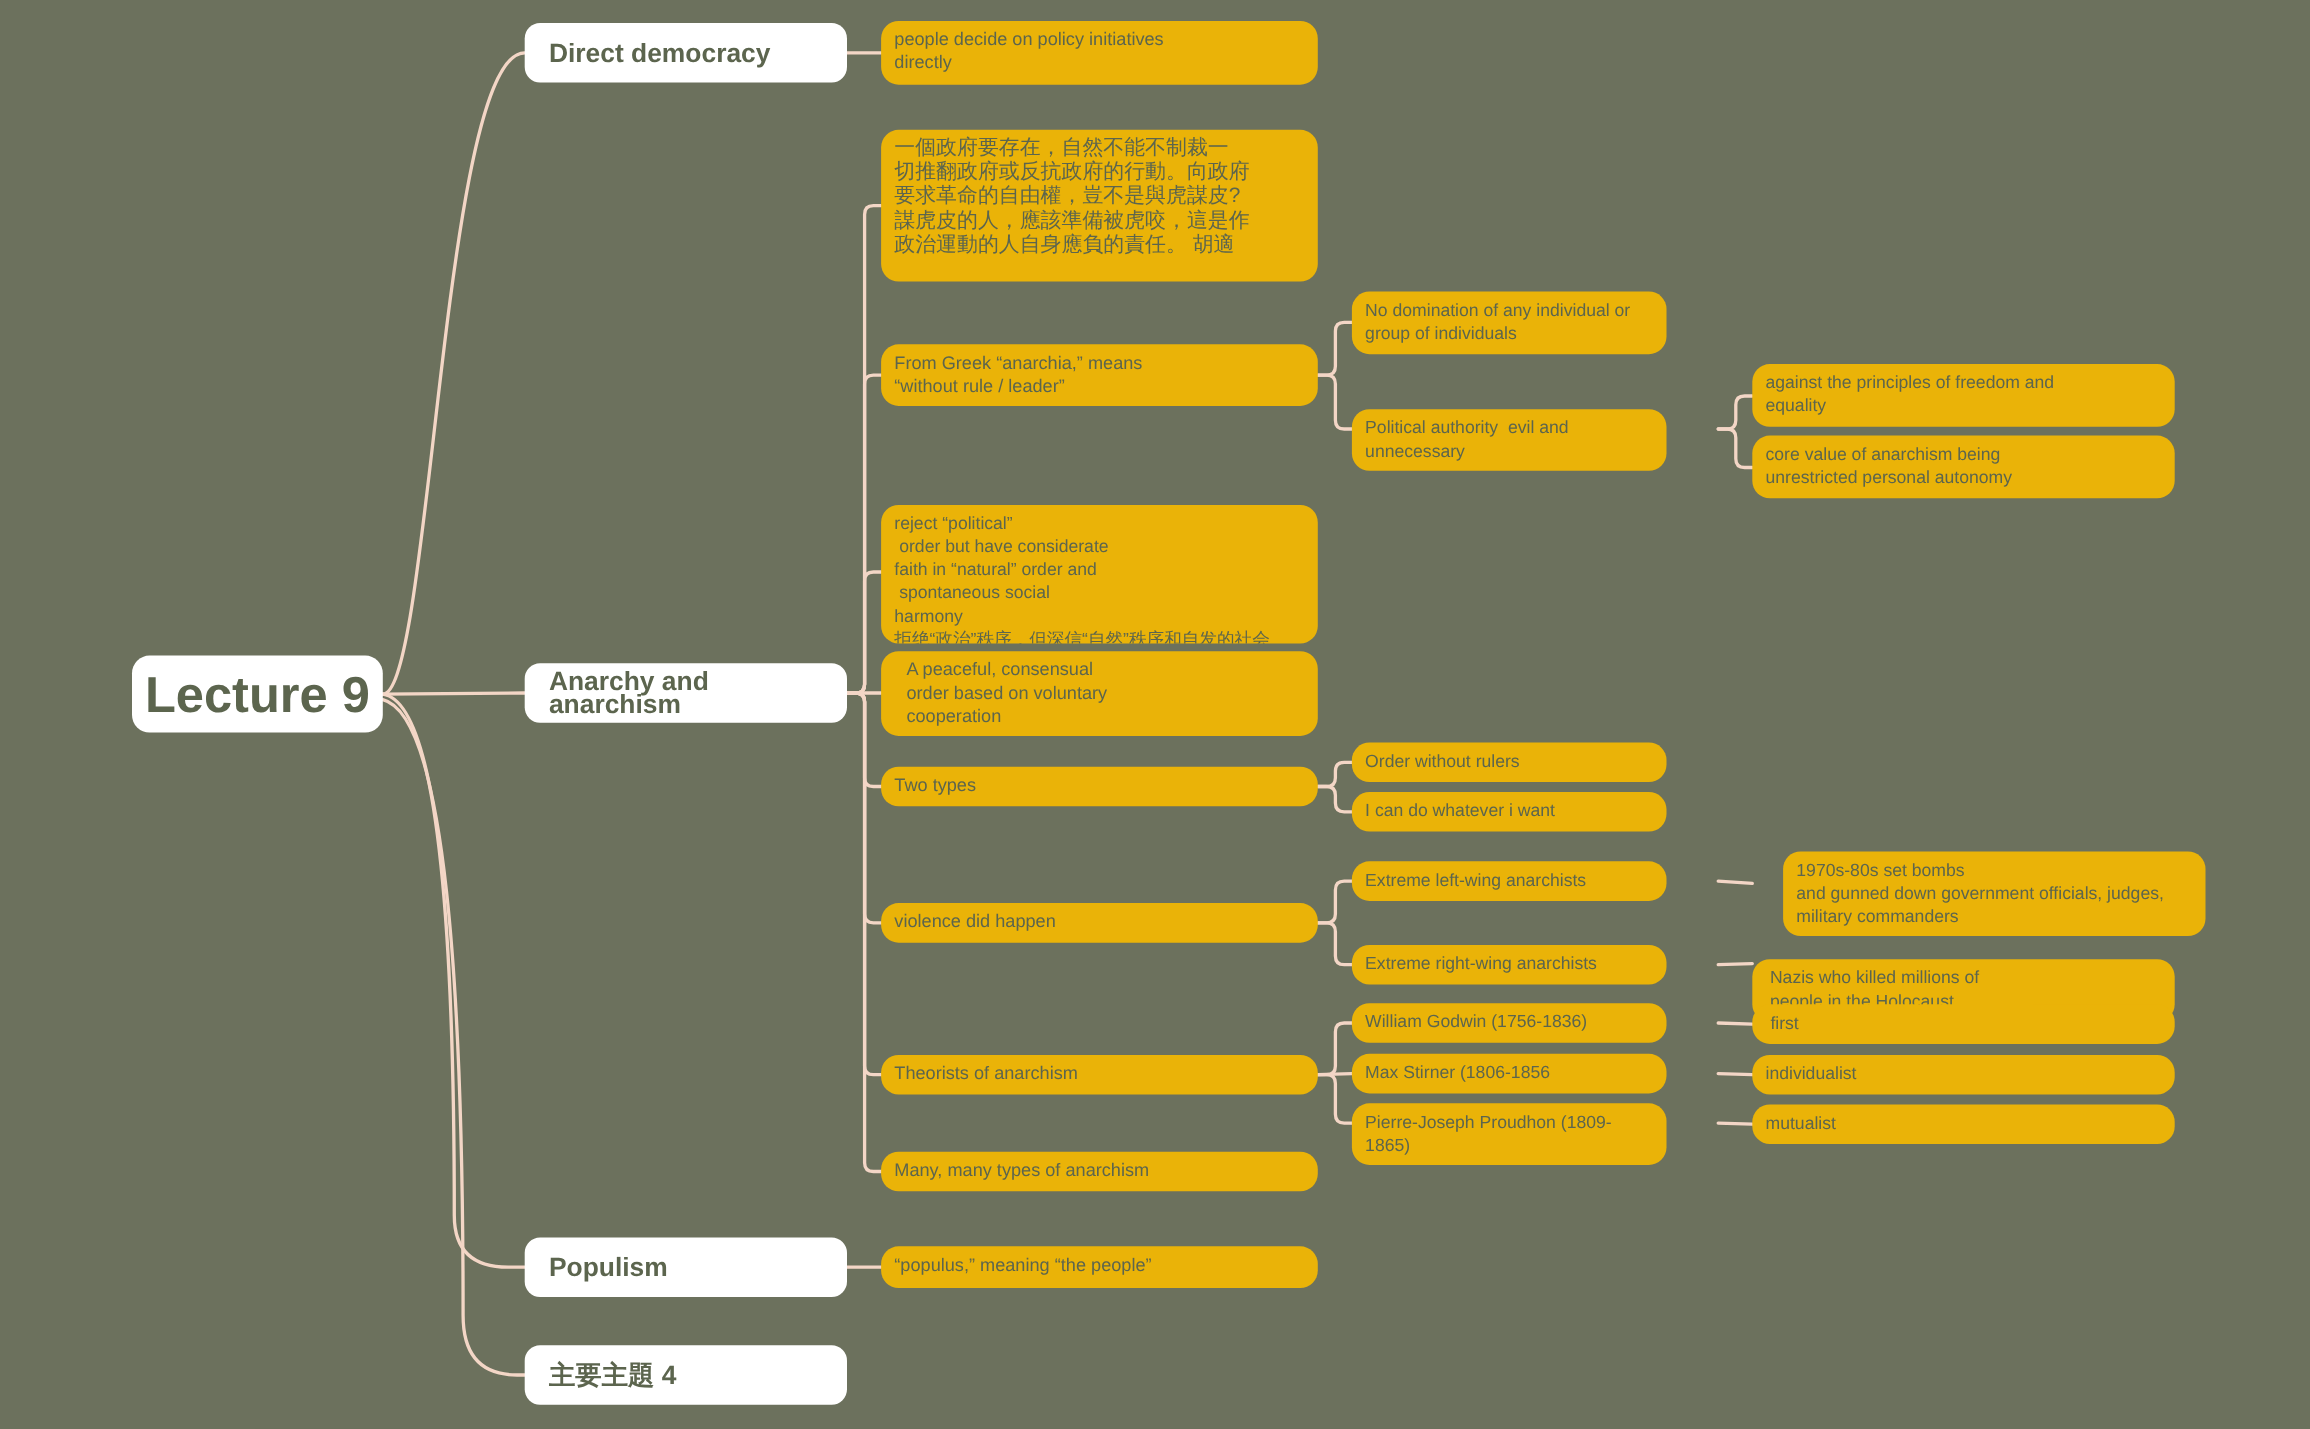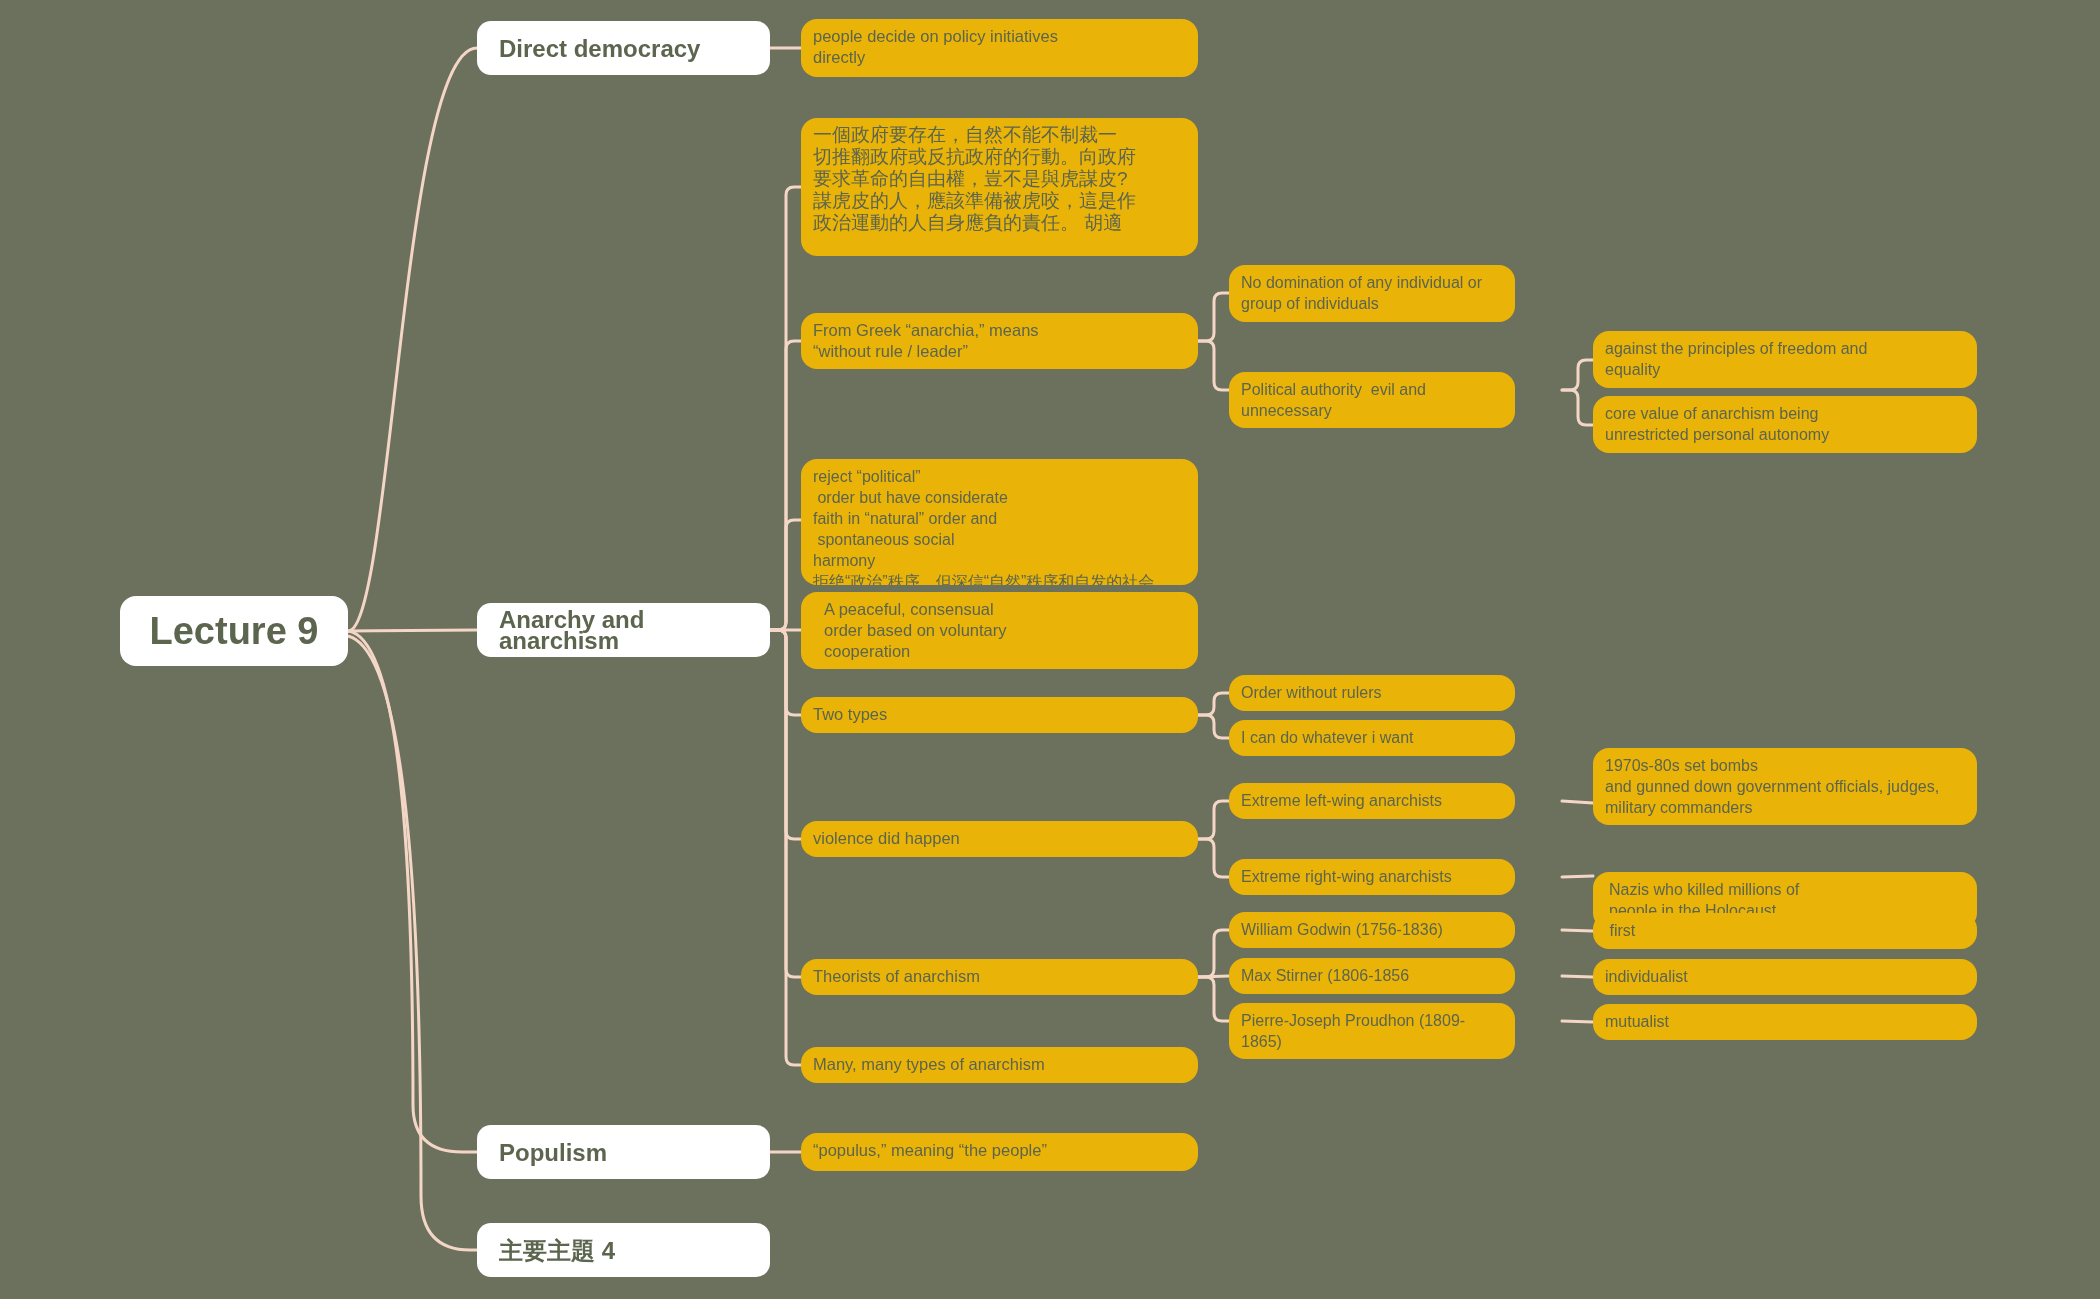--- a/index.html
+++ b/index.html
@@ -25,21 +25,21 @@
   .pink{
     background:#ffffff;
     left:477px;width:293px;height:54px;
     font-weight:bold;font-size:24px;
     display:flex;align-items:center;
     padding:0 10px 0 22px;
     border-radius:14px;
   }
   .rootnode{
     left:120px;top:596px;width:228px;height:70px;
-    font-size:38px;justify-content:center;padding:0;
+    font-size:46px;justify-content:center;padding:0;
     border-radius:16px;
   }
   .zh{font-size:19px;line-height:22px;padding:6px 12px;}
   .clip{overflow:hidden;font-size:16px;}
 </style>
 </head>
 <body>
 
 <div id="canvas">
 
@@ -123,21 +123,21 @@
   <div class="n colD" style="top:783px;min-height:36px;">Extreme left-wing anarchists</div>
   <div class="n colD" style="top:859px;min-height:36px;">Extreme right-wing anarchists</div>
   <div class="n colD" style="top:912px;min-height:36px;">William Godwin (1756-1836)</div>
   <div class="n colD" style="top:958px;min-height:36px;">Max Stirner (1806-1856</div>
   <div class="n colD" style="top:1003px;min-height:36px;">Pierre-Joseph Proudhon (1809-1865)</div>
 
   <div class="n colE" style="top:331px;min-height:57px;">against the principles of freedom and
 equality</div>
   <div class="n colE" style="top:396px;min-height:57px;">core value of anarchism being
 unrestricted personal autonomy</div>
-  <div class="n colE" style="top:748px;min-height:76px;">1970s-80s set bombs
+  <div class="n colE" style="top:774px;min-height:76px;margin-left:28px;">1970s-80s set bombs
 and gunned down government officials, judges,
 military commanders</div>
   <div class="n colE" style="top:872px;min-height:57px;padding-left:16px;">Nazis who killed millions of
 people in the Holocaust</div>
   <div class="n colE" style="top:913px;min-height:36px;"> first</div>
   <div class="n colE" style="top:959px;min-height:36px;">individualist</div>
   <div class="n colE" style="top:1004px;min-height:36px;">mutualist</div>
 
   <div class="n colC" style="top:1133px;min-height:38px;">“populus,” meaning “the people”</div>
 

